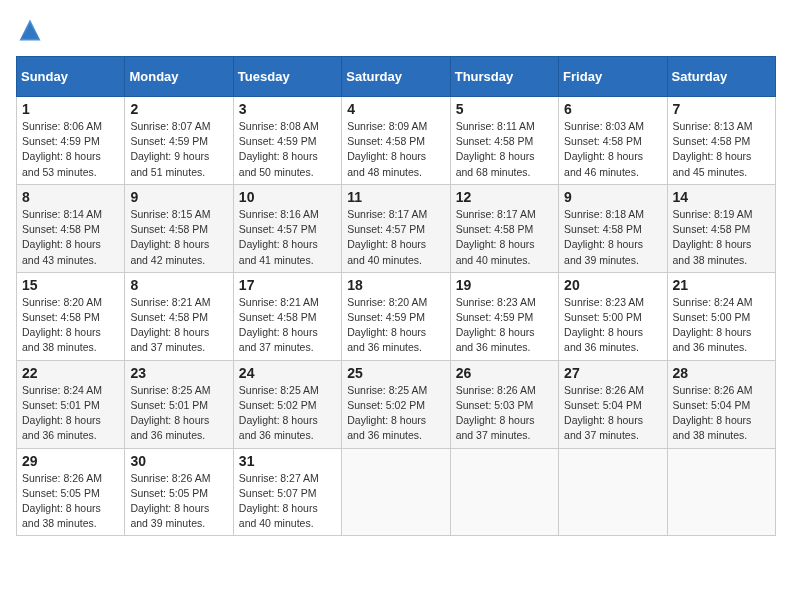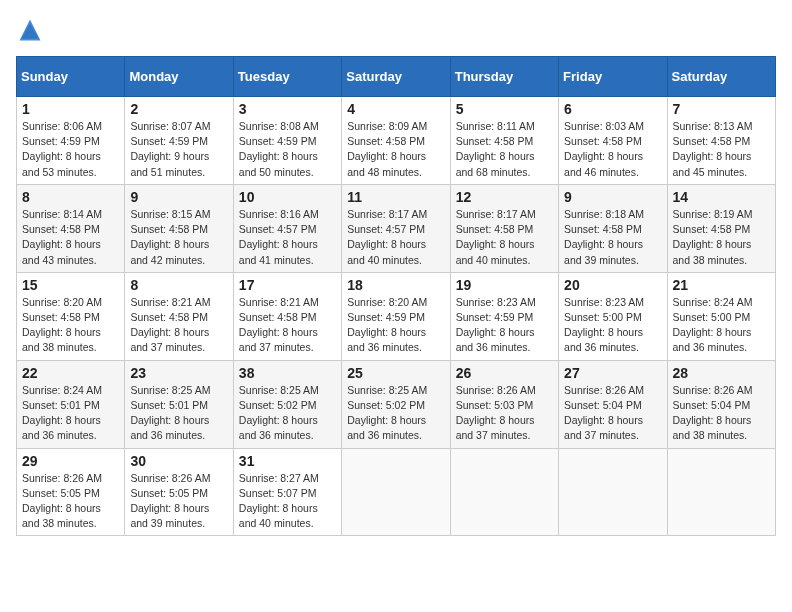--- a/index.html
+++ b/index.html
@@ -302,21 +302,21 @@
       </td>
         <td>
         <span class="day-num">23</span>
         <div class="day-info">
           <span>Sunrise: 8:25 AM</span><br>
           <span>Sunset: 5:01 PM</span><br>
           <span>Daylight: 8 hours and 36 minutes.</span>
         </div>
       </td>
         <td>
-        <span class="day-num">38</span>
+        <span class="day-num">24</span>
         <div class="day-info">
           <span>Sunrise: 8:25 AM</span><br>
           <span>Sunset: 5:02 PM</span><br>
           <span>Daylight: 8 hours and 36 minutes.</span>
         </div>
       </td>
         <td>
         <span class="day-num">25</span>
         <div class="day-info">
           <span>Sunrise: 8:25 AM</span><br>

